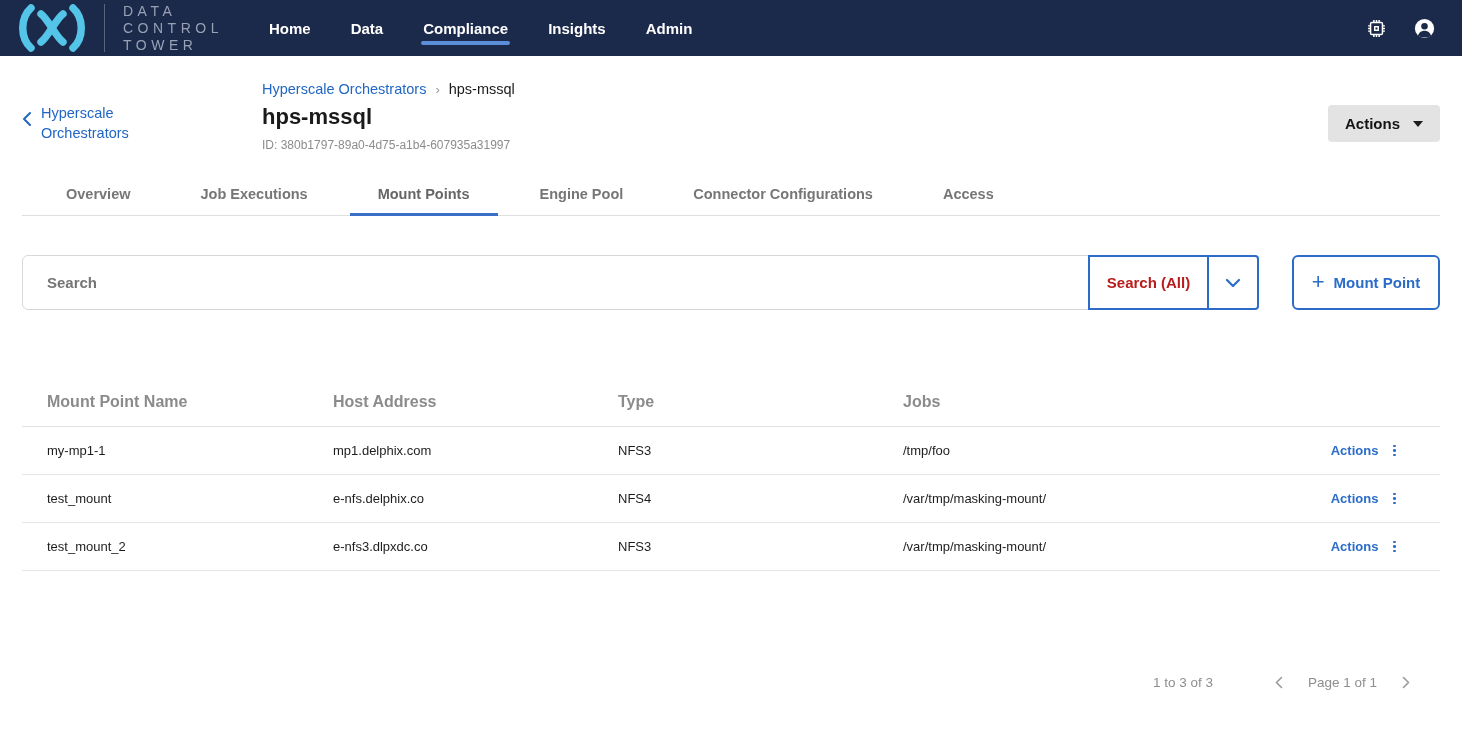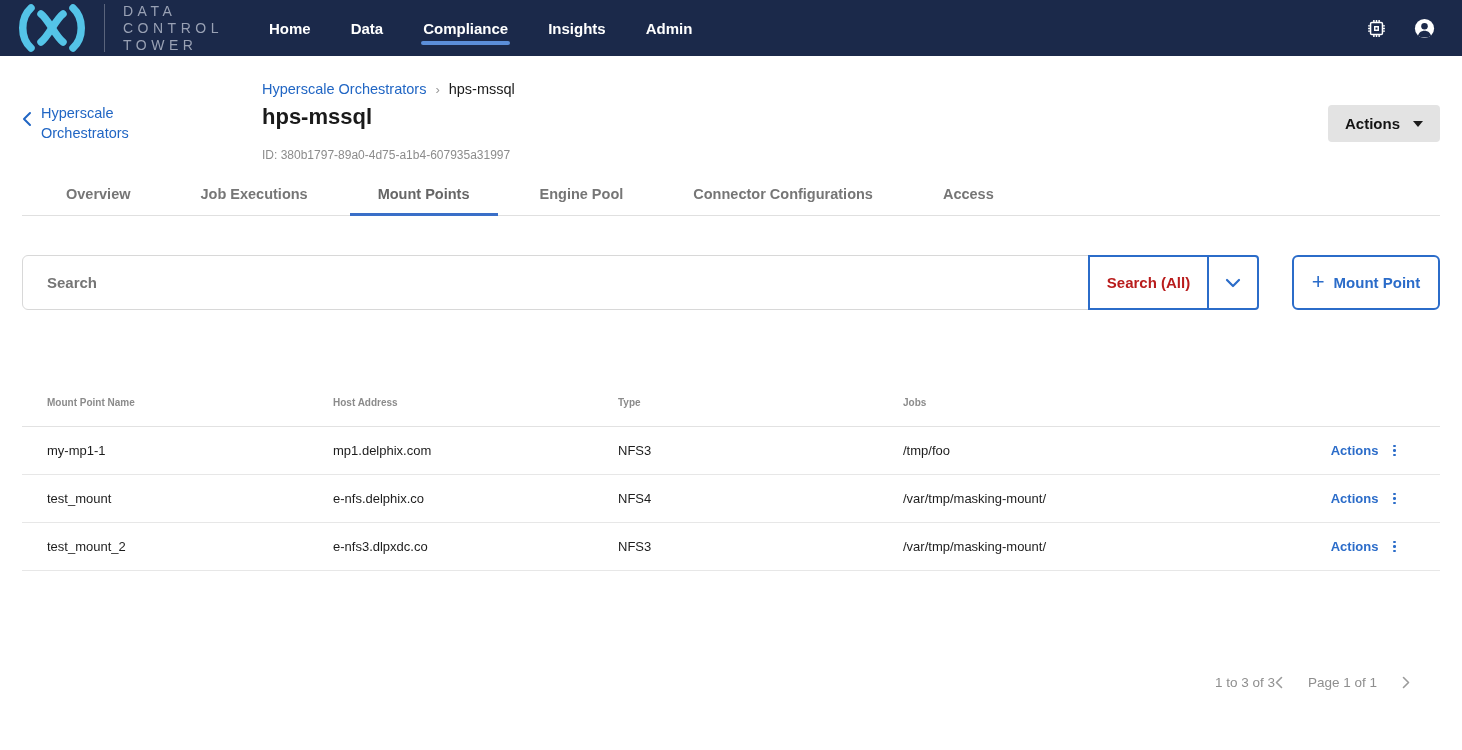--- a/index.html
+++ b/index.html
@@ -24,21 +24,21 @@
   .page-header { position: relative; height: 118px; margin: 0 22px; }
   .back-link { position: absolute; left: 0; top: 47px; display: flex; gap: 9px; cursor: pointer; }
   .back-link .chev { margin-top: 8px; }
   .back-text { color: #2166c4; font-size: 14.5px; line-height: 20px; width: 105px; }
   .header-center { position: absolute; left: 240px; top: 25px; }
   .breadcrumb { display: flex; align-items: center; gap: 9px; font-size: 14.5px; }
   .crumb-link { color: #2166c4; cursor: pointer; }
   .crumb-sep { color: #9a9a9a; font-size: 13px; }
   .crumb-current { color: #1a1a1a; }
   .page-title { font-size: 22px; font-weight: 600; color: #1a1a1a; margin-top: 7px; }
-  .entity-id { font-size: 12px; color: #8c8c8c; margin-top: 18px; }
+  .entity-id { font-size: 12px; color: #8c8c8c; margin-top: 8px; }
   .actions-btn { position: absolute; right: 0; top: 49px; height: 37px; padding: 0 17px;
     background: #e3e3e3; border: none; border-radius: 4px; font-size: 15px; font-weight: 700;
     color: #141414; display: flex; align-items: center; gap: 13px; cursor: pointer;
     font-family: inherit; }
   .caret-down { width: 0; height: 0; border-left: 5px solid transparent; border-right: 5px solid transparent;
     border-top: 6px solid #1c1c1c; }
 
   
   .tabs { margin: 0 22px; height: 42px; display: flex; gap: 14px; padding-left: 16px;
     border-bottom: 1px solid #e0e0e0; }
@@ -59,32 +59,32 @@
     justify-content: center; cursor: pointer; }
   .add-btn { margin-left: 33px; width: 148px; border: 2px solid #2b6cc9; border-radius: 6px;
     background: #fff; color: #2b6cc9; font-size: 15px; font-weight: 700; display: flex;
     align-items: center; justify-content: center; gap: 9px; cursor: pointer; font-family: inherit; }
   .plus-glyph { font-size: 22px; font-weight: 400; line-height: 1; margin-top: -2px; }
 
   
   .mount-table { margin: 68px 22px 0; }
   .thead, .trow { display: grid; grid-template-columns: 286px 285px 285px 1fr 150px; align-items: center; }
   .thead { height: 49px; border-bottom: 1px solid #e2e2e2; }
-  .th { font-size: 10px; font-weight: 700; color: #8b8b8b; padding-left: 25px; }
+  .th { font-size: 16px; font-weight: 700; color: #8b8b8b; padding-left: 25px; }
   .trow { height: 48px; border-bottom: 1px solid #e7e7e7; }
   .td { font-size: 13px; color: #1d1d1d; padding-left: 25px; }
   .td-actions { display: flex; justify-content: flex-end; align-items: center; gap: 13px; padding-right: 42px; }
   .row-action { color: #2b6cc9; font-size: 13px; font-weight: 700; cursor: pointer; }
   .kebab { display: flex; flex-direction: column; gap: 2px; cursor: pointer; padding: 2px; }
   .kebab i { width: 2.6px; height: 2.6px; border-radius: 50%; background: #2b6cc9; }
 
   
   .pagefoot { margin: 104px 22px 0; display: flex; justify-content: flex-end; align-items: center;
     padding-right: 30px; color: #8e8e8e; font-size: 13.5px; }
-  .range-text { }
+  .range-text { margin-right: 62px; }
   .pager { display: flex; align-items: center; gap: 25px; }
   .page-chev { display: flex; align-items: center; cursor: pointer; }
 </style>
 </head>
 <body>
 
 <header class="topnav">
   <div class="brand">
     <svg class="logo-mark" viewBox="0 0 76 54">
       <g fill="none" stroke="#54c4e8" stroke-width="7.5" stroke-linecap="round">

